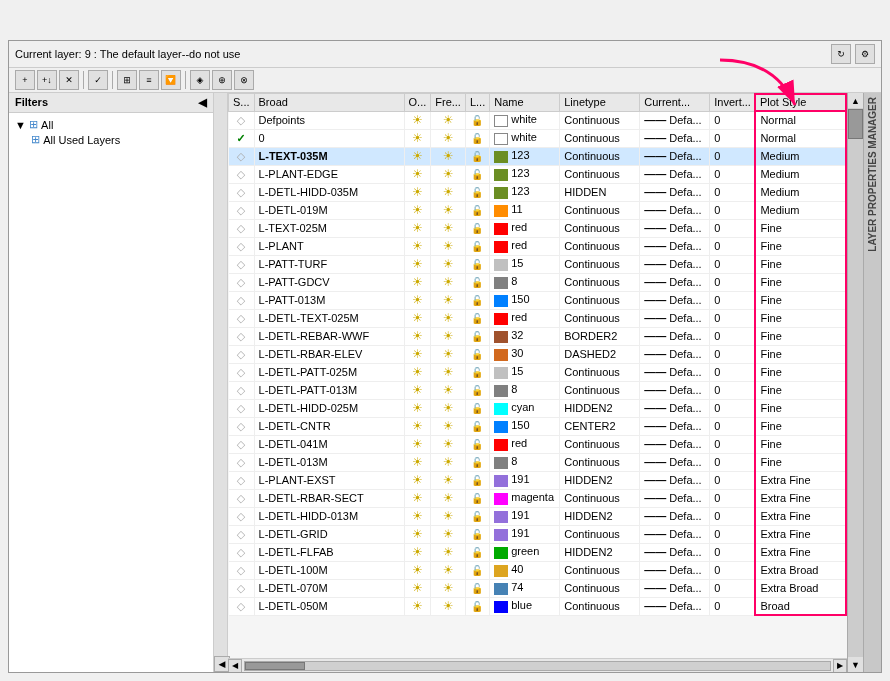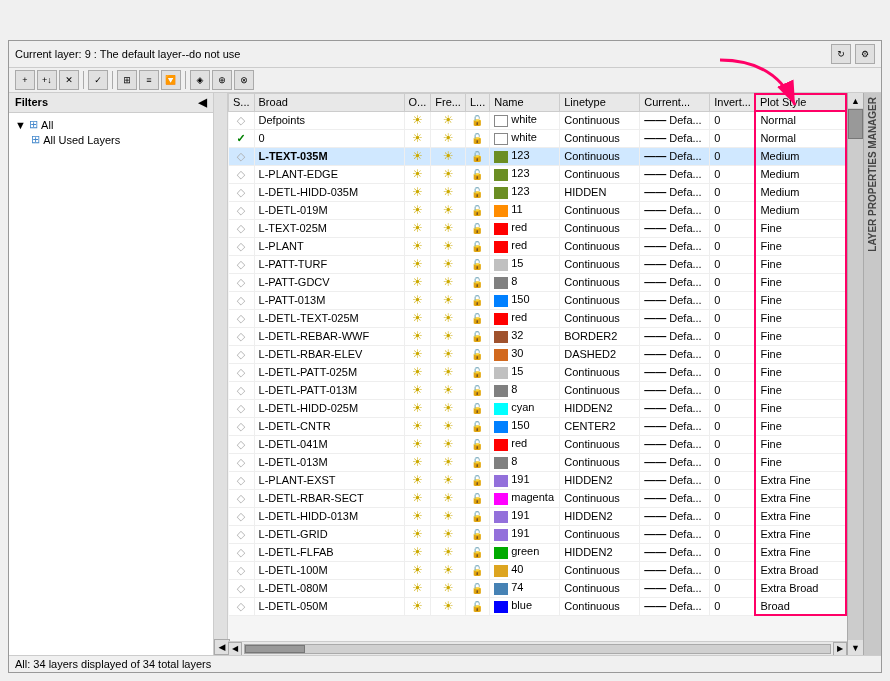--- a/index.html
+++ b/index.html
@@ -690,21 +690,21 @@
                 <td style="text-align: center;"><span style="color:#ccaa00;font-size:12px;">☀</span></td>
                 <td style="text-align: center;"><span style="font-size:10px;">🔓</span></td>
                 <td><span class="color-swatch" style="background:#dda520;border-color:transparent;"></span>40</td>
                 <td>Continuous</td>
                 <td><span style="font-weight:bold;">——</span> Defa...</td>
                 <td>0</td>
                 <td class="plot-style-cell" style="border-left: 2px solid rgb(255, 0, 102); border-right: 2px solid rgb(255, 0, 102);">Extra Broad</td>
               </tr>
               <tr>
                 <td style="text-align: center;"><span style="color:#aaa;">◇</span></td>
-                <td>L-DETL-080M</td>
+                <td>L-DETL-070M</td>
                 <td style="text-align: center;"><span style="color:#ccaa00;font-size:12px;">☀</span></td>
                 <td style="text-align: center;"><span style="color:#ccaa00;font-size:12px;">☀</span></td>
                 <td style="text-align: center;"><span style="font-size:10px;">🔓</span></td>
                 <td><span class="color-swatch" style="background:#4682b4;border-color:transparent;"></span>74</td>
                 <td>Continuous</td>
                 <td><span style="font-weight:bold;">——</span> Defa...</td>
                 <td>0</td>
                 <td class="plot-style-cell" style="border-left: 2px solid rgb(255, 0, 102); border-right: 2px solid rgb(255, 0, 102);">Extra Broad</td>
               </tr>
               <tr>
@@ -739,17 +739,14 @@
       </div>
       <div style="height:16px;display:flex;align-items:center;justify-content:center;cursor:pointer;border-top:1px solid #ccc;font-size:9px;">▼</div>
     </div>
 
     <div class="right-side-tab">
       <div class="right-panel-label">LAYER PROPERTIES MANAGER</div>
     </div>
 
   </div>
 
-  <div class="status-bar">
-    <span>All: 34 layers displayed of 34 total layers</span>
-  </div>
 
 </div>
 
 </body></html>

